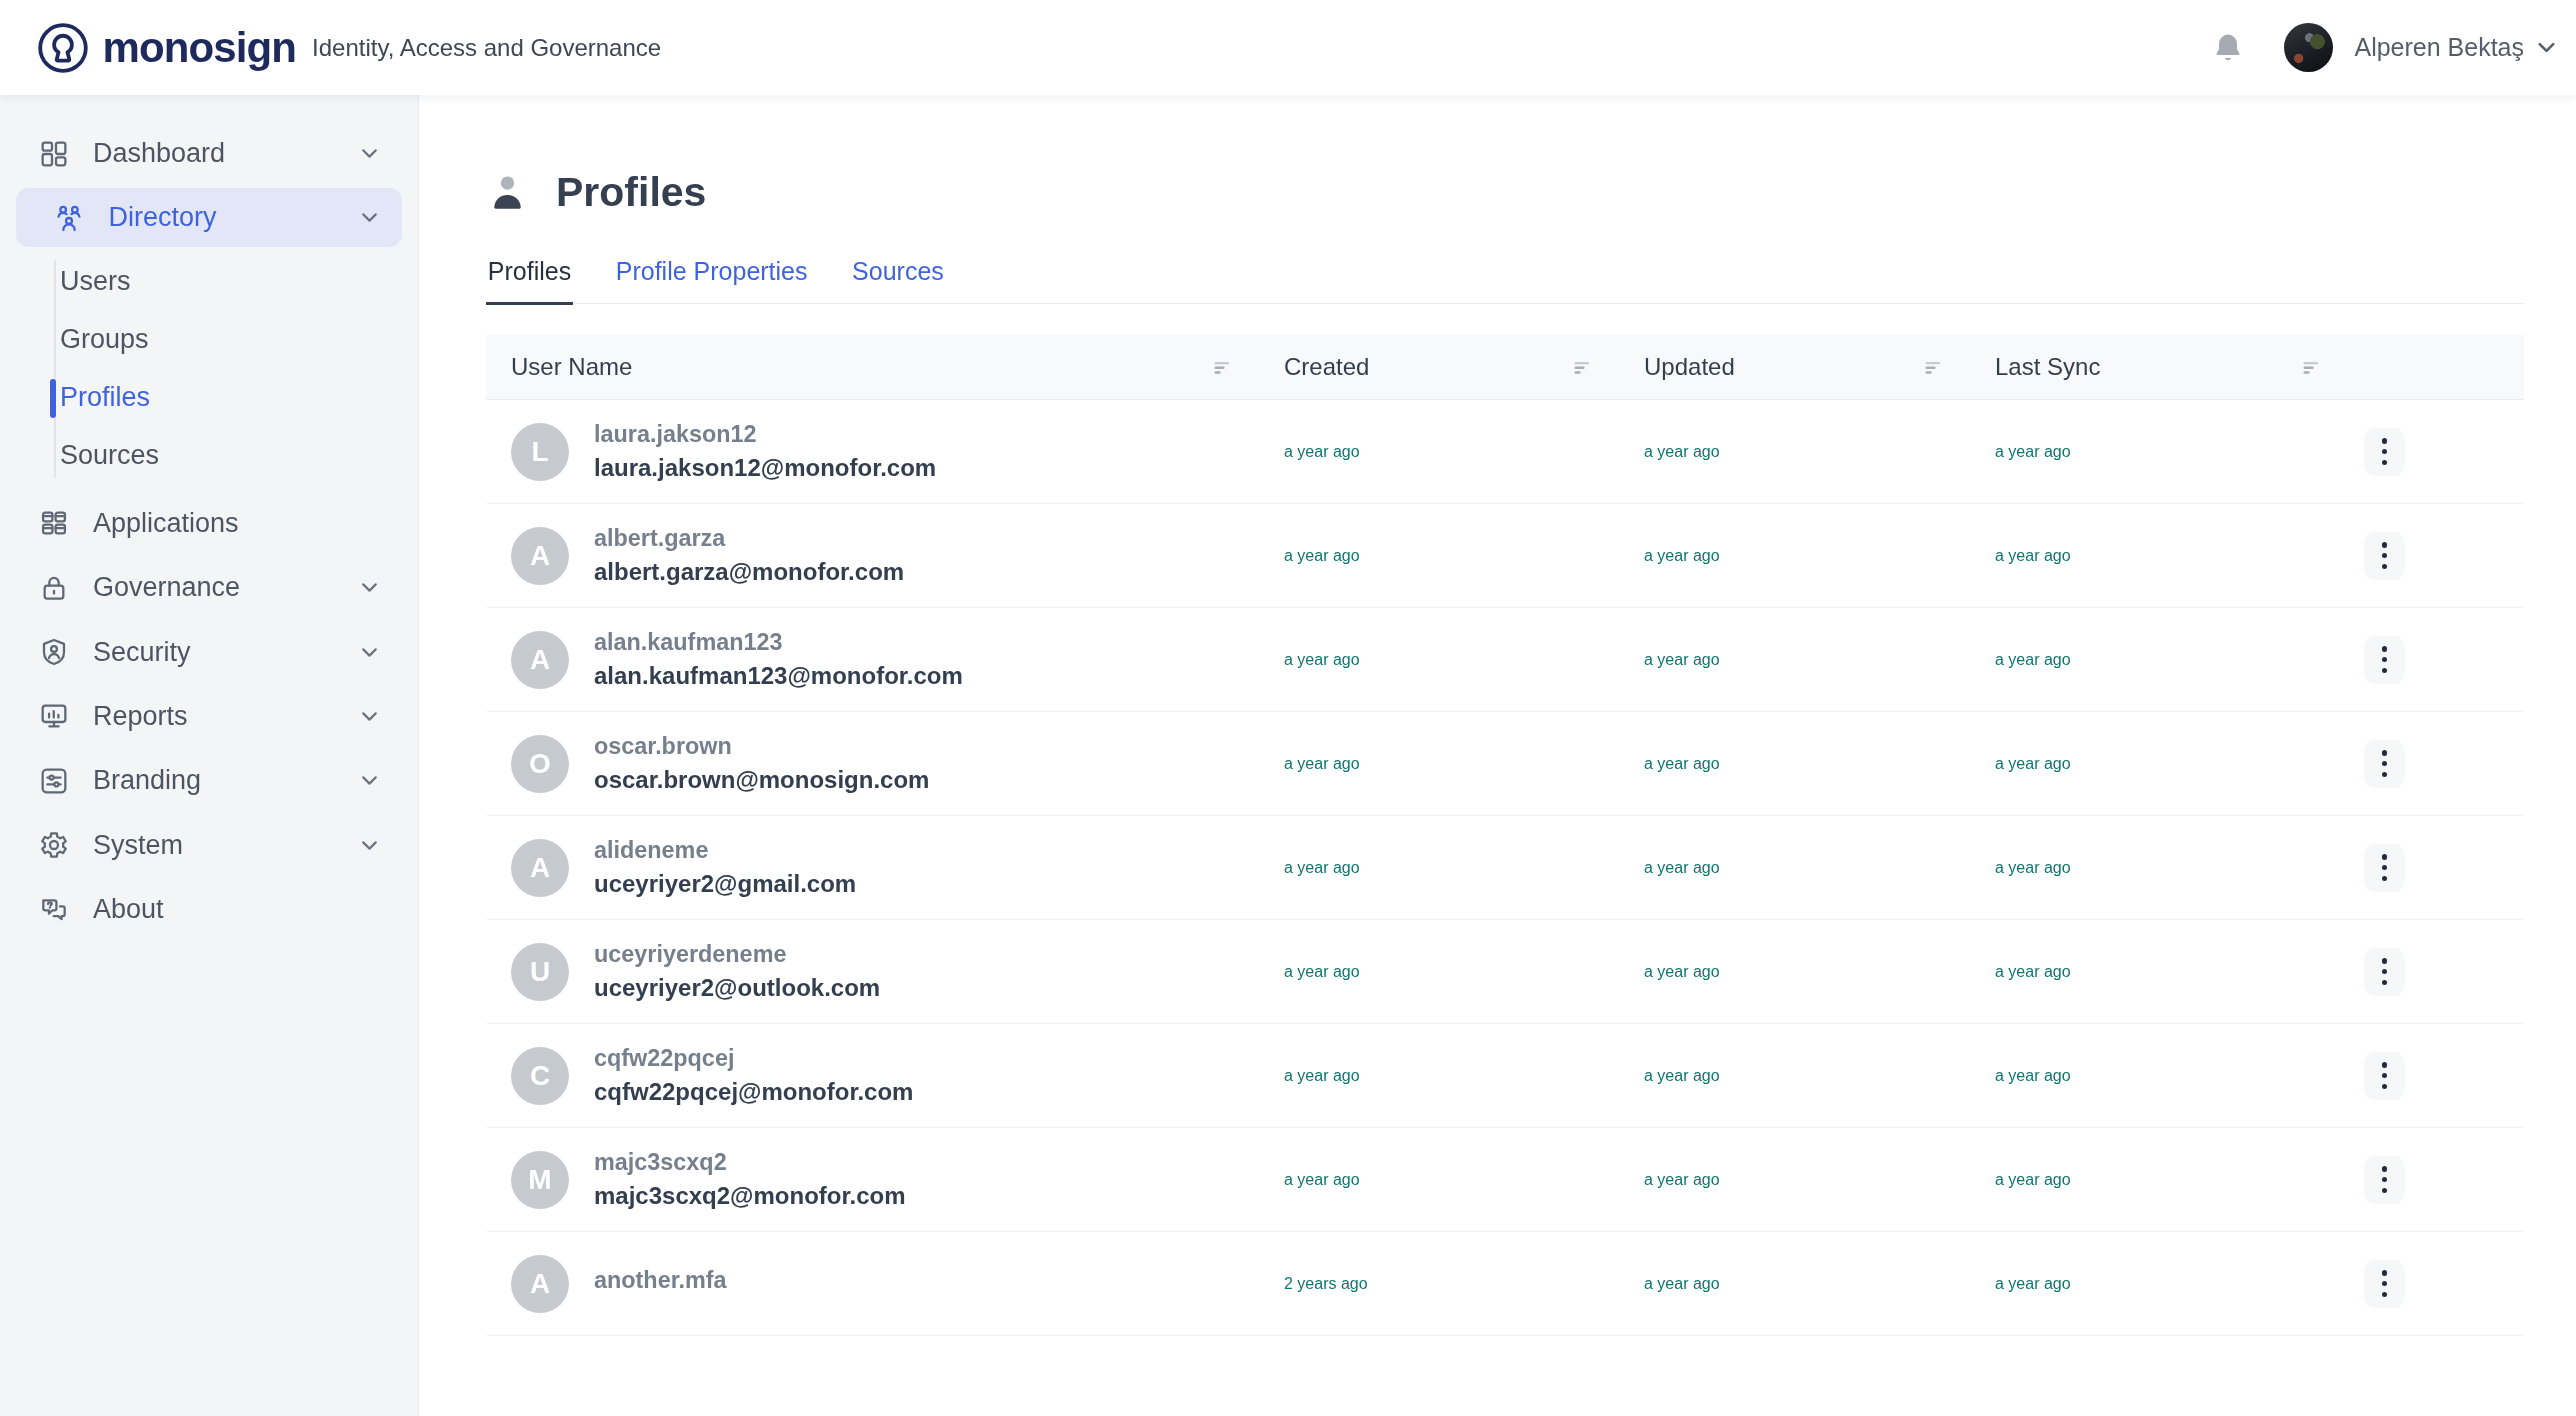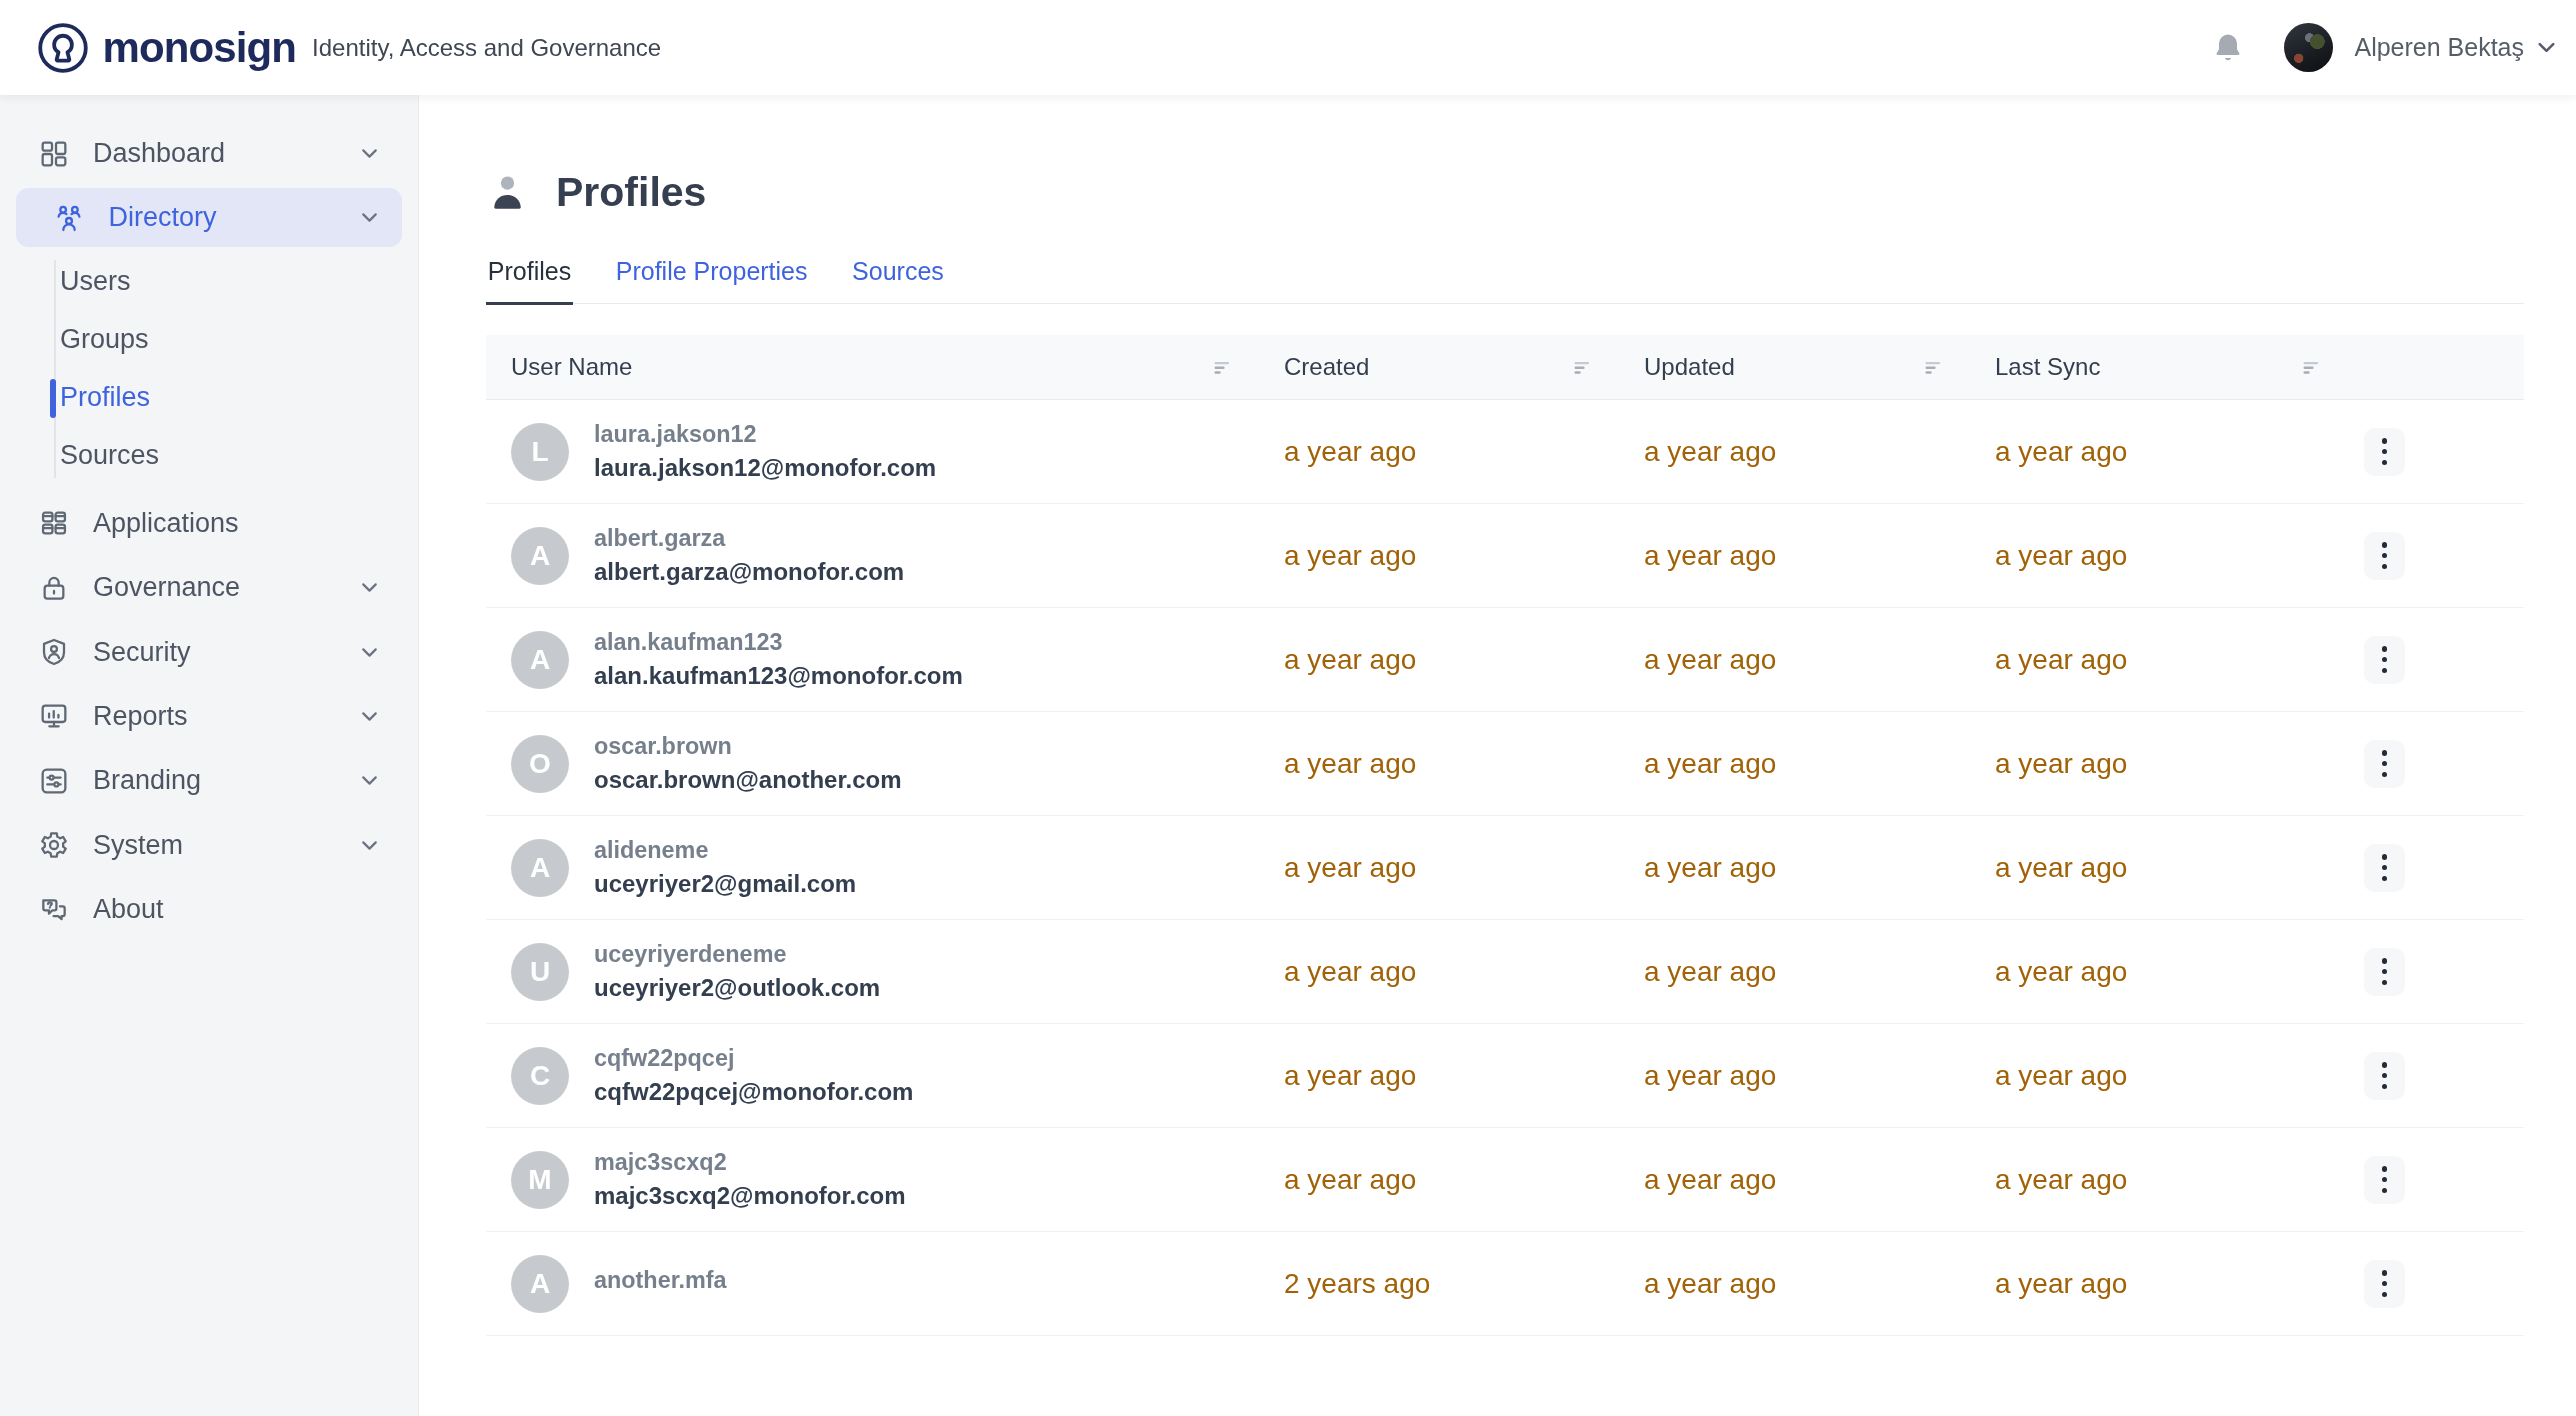--- a/index.html
+++ b/index.html
@@ -95,21 +95,21 @@
   .sort-ico{ width:27px; height:27px; cursor:pointer; flex:0 0 auto; }
   .trow{ height:104px; border-bottom:0.9px solid #f0f2f5; cursor:pointer; background:#fff; }
   .cell-name{ display:flex; align-items:center; padding-left:25px; }
   .row-avatar{
     width:58px; height:58px; border-radius:50%; background:#c6cacf; color:#fff;
     font-size:28px; font-weight:600; display:flex; align-items:center; justify-content:center; flex:0 0 auto;
   }
   .name-stack{ margin-left:25px; display:flex; flex-direction:column; gap:6.3px;font-weight:bold; }
   .row-username{ font-size:23.4px; color:#76808d; }
   .row-email{ font-size:24px; color:#333e4f; }
-  .cell-time{ padding-left:34px; font-size:28px; color:#a16207; }
+  .cell-time{ padding-left:34px; font-size:16px; color:#0f766e; }
   .cell-actions{ padding-left:25px; }
   .kebab-btn{
     width:41px; height:48px; border-radius:10.8px; background:#f6f7f8; border:none; cursor:pointer;
     display:flex; flex-direction:column; align-items:center; justify-content:center; gap:5.4px;
   }
   .kebab-btn i{ width:5.4px; height:5.4px; border-radius:50%; background:#222b38; }
 </style>
 </head>
 <body>
 
@@ -390,21 +390,21 @@
                 <i></i>
                 <i></i>
               </button>
             </div>
           </div>
           <div class="trow">
             <div class="cell-name">
               <div class="row-avatar">O</div>
               <div class="name-stack">
                 <span class="row-username">oscar.brown</span>
-                <span class="row-email">oscar.brown@another.com</span>
+                <span class="row-email">oscar.brown@monosign.com</span>
               </div>
             </div>
             <div class="cell-time">a year ago</div>
             <div class="cell-time">a year ago</div>
             <div class="cell-time">a year ago</div>
             <div class="cell-actions">
               <button class="kebab-btn">
                 <i></i>
                 <i></i>
                 <i></i>

